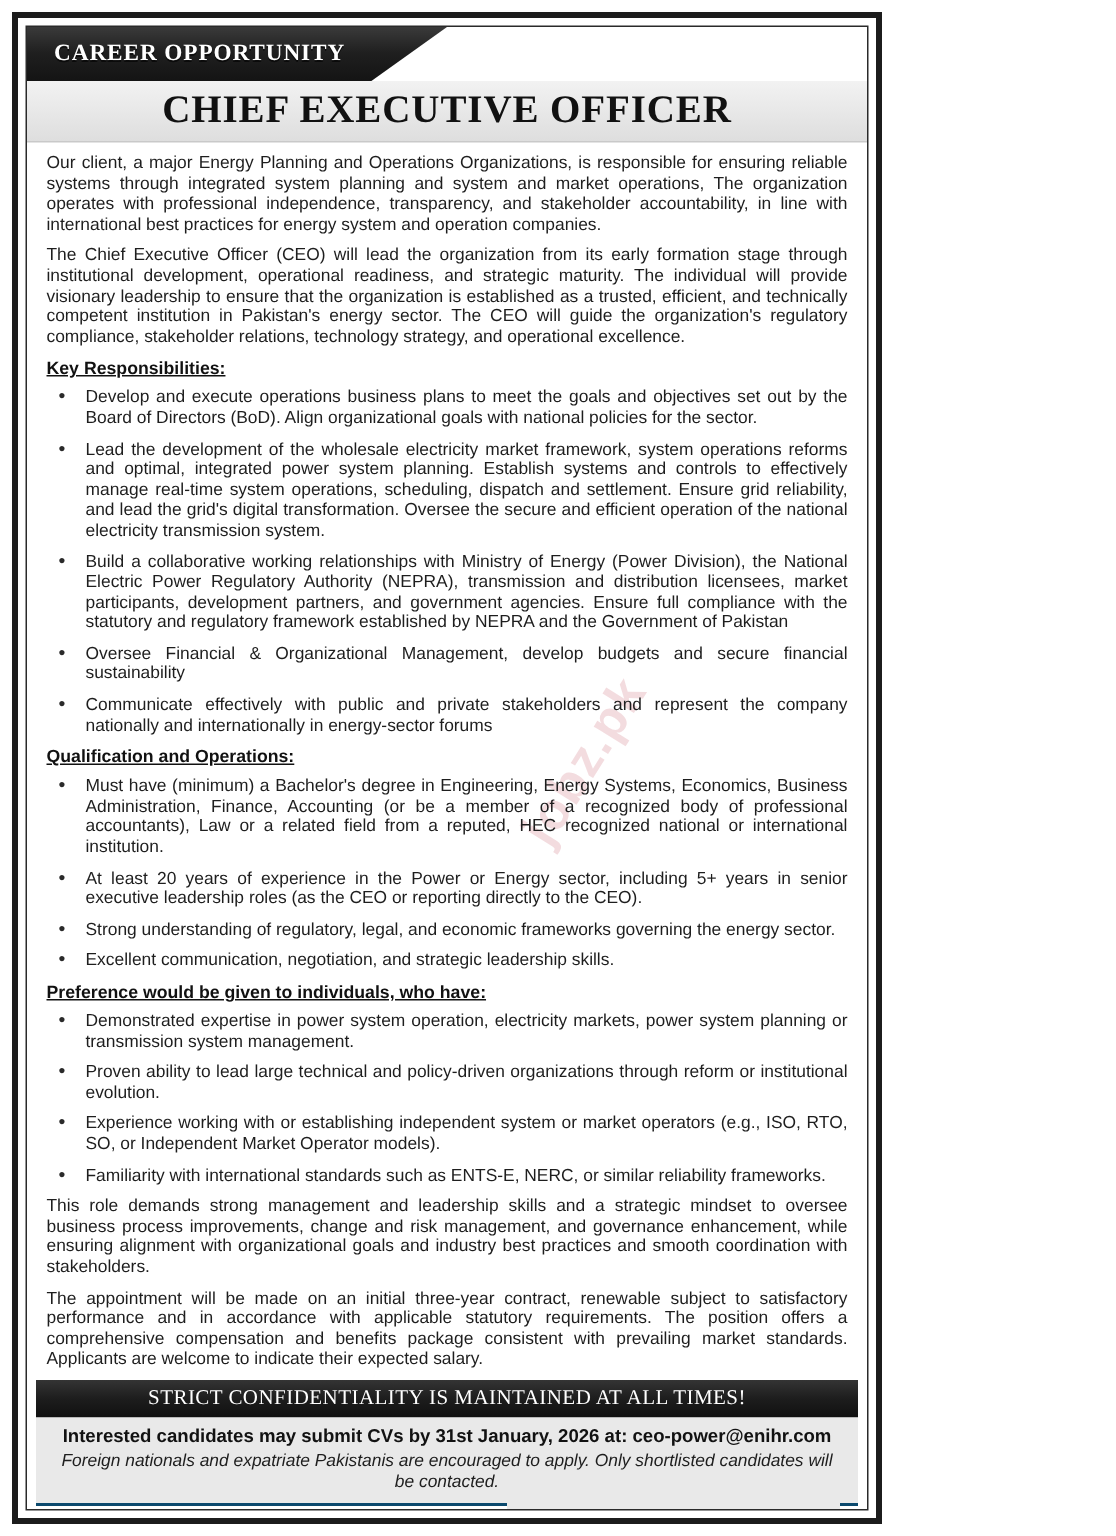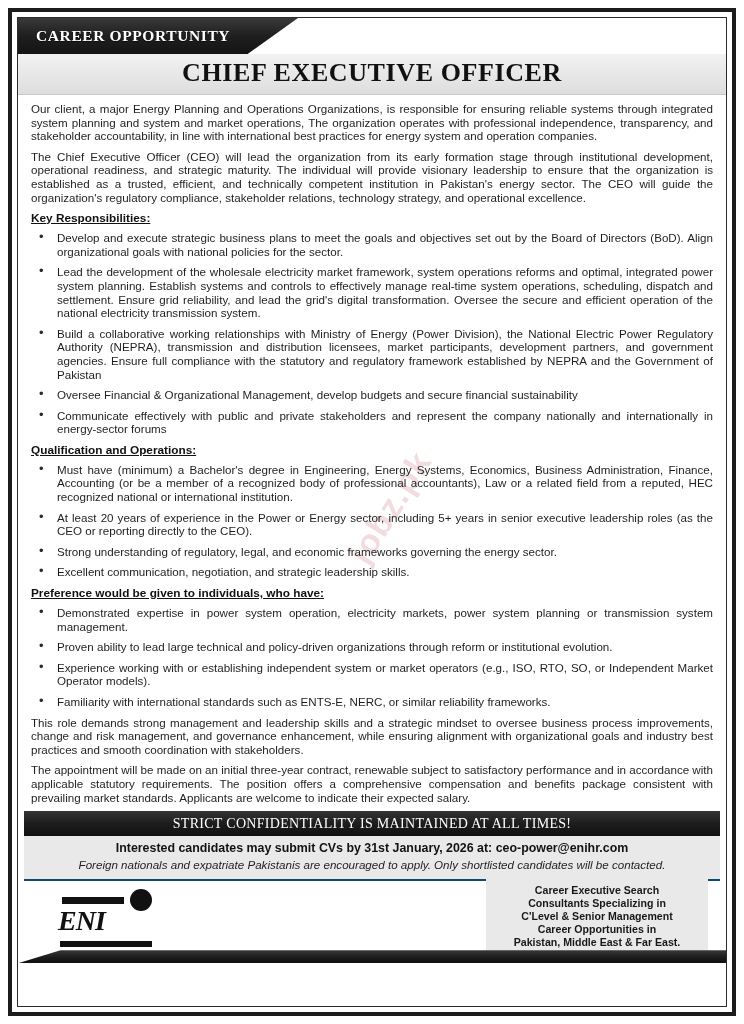--- a/index.html
+++ b/index.html
@@ -14,21 +14,21 @@
     color: #1a1a1a;
     position: relative;
     overflow: hidden;
   }
 
   
   .page-frame {
     position: absolute;
     left: 8px;
     top: 8px;
-    width: 728px;
+    width: 580px;
     height: 1008px;
     border: 4px solid #1c1c1c;
     box-sizing: border-box;
     background: #ffffff;
   }
   .page-inner {
     position: absolute;
     left: 5px;
     top: 5px;
     right: 5px;
@@ -310,21 +310,21 @@
 
     <div class="watermark">jobz.pk</div>
 
     <div class="content">
 
       <p class="para">Our client, a major Energy Planning and Operations Organizations, is responsible for ensuring reliable systems through integrated system planning and system and market operations, The organization operates with professional independence, transparency, and stakeholder accountability, in line with international best practices for energy system and operation companies.</p>
       <p class="para">The Chief Executive Officer (CEO) will lead the organization from its early formation stage through institutional development, operational readiness, and strategic maturity. The individual will provide visionary leadership to ensure that the organization is established as a trusted, efficient, and technically competent institution in Pakistan's energy sector. The CEO will guide the organization's regulatory compliance, stakeholder relations, technology strategy, and operational excellence.</p>
 
       <h3 class="section-head">Key Responsibilities:</h3>
       <ul class="bullets">
-        <li>Develop and execute strategic business plans to meet the goals and objectives set out by the Board of Directors (BoD). Align organizational goals with national policies for the sector.</li>
+        <li>Develop and execute operations business plans to meet the goals and objectives set out by the Board of Directors (BoD). Align organizational goals with national policies for the sector.</li>
         <li>Lead the development of the wholesale electricity market framework, system operations reforms and optimal, integrated power system planning. Establish systems and controls to effectively manage real-time system operations, scheduling, dispatch and settlement. Ensure grid reliability, and lead the grid's digital transformation. Oversee the secure and efficient operation of the national electricity transmission system.</li>
         <li>Build a collaborative working relationships with Ministry of Energy (Power Division), the National Electric Power Regulatory Authority (NEPRA), transmission and distribution licensees, market participants, development partners, and government agencies. Ensure full compliance with the statutory and regulatory framework established by NEPRA and the Government of Pakistan</li>
         <li>Oversee Financial &amp; Organizational Management, develop budgets and secure financial sustainability</li>
         <li>Communicate effectively with public and private stakeholders and represent the company nationally and internationally in energy-sector forums</li>
       </ul>
 
       <h3 class="section-head">Qualification and Operations:</h3>
       <ul class="bullets">
         <li>Must have (minimum) a Bachelor's degree in Engineering, Energy Systems, Economics, Business Administration, Finance, Accounting (or be a member of a recognized body of professional accountants), Law or a related field from a reputed, HEC recognized national or international institution.</li>
         <li>At least 20 years of experience in the Power or Energy sector, including 5+ years in senior executive leadership roles (as the CEO or reporting directly to the CEO).</li>

